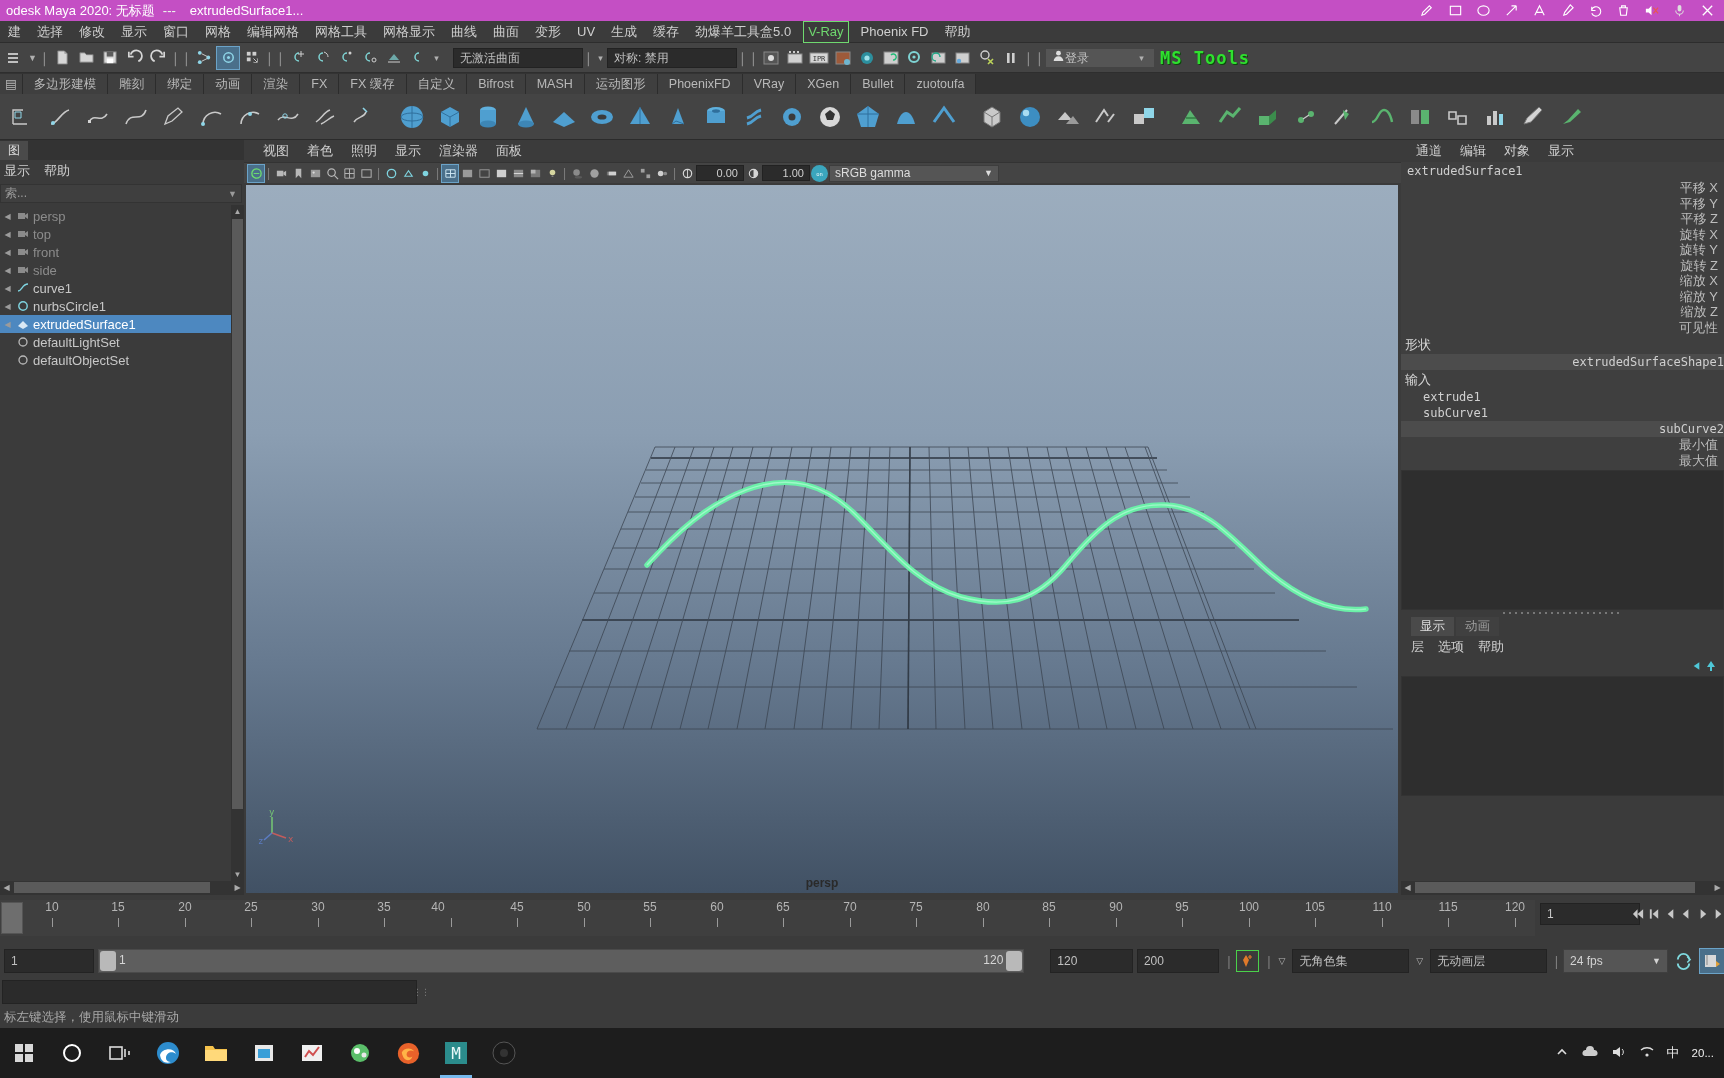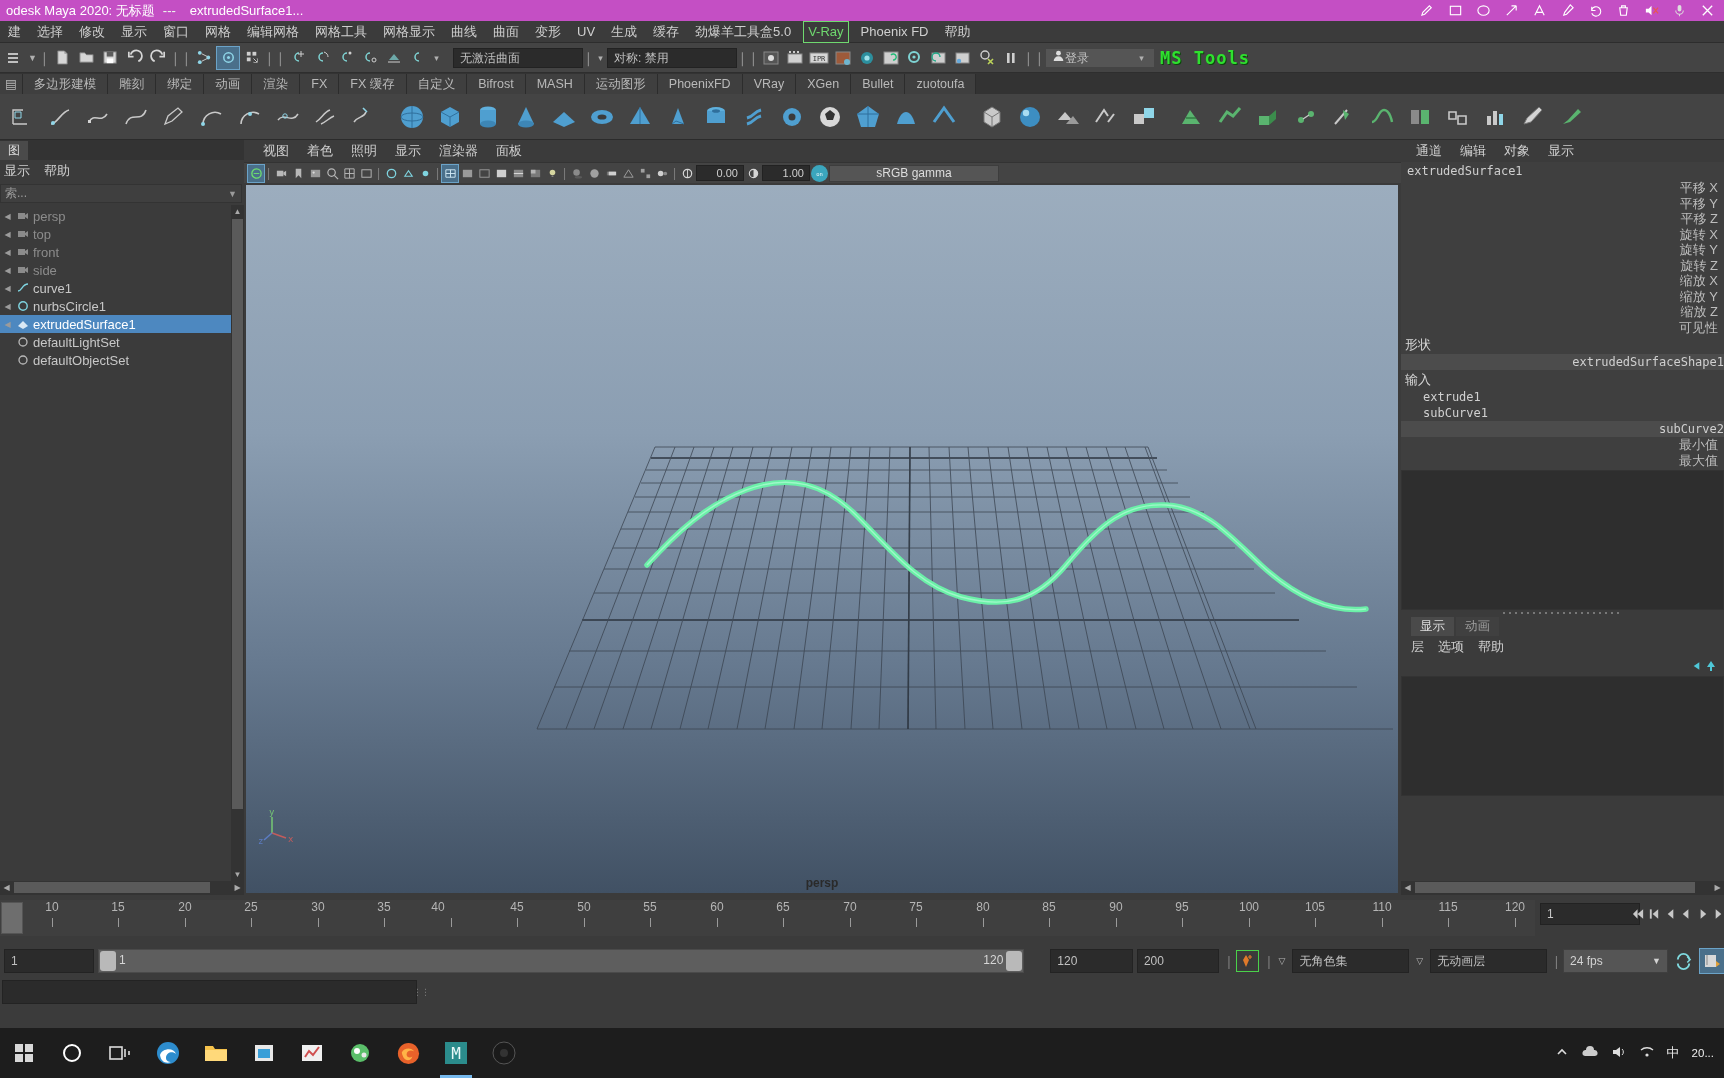--- a/index.html
+++ b/index.html
@@ -102,21 +102,21 @@
   #vp-toolbar {
     height:21px; background:#444; display:flex; align-items:center; padding-left:4px; gap:1px;
     border-top:1px solid #333;
   }
   .vt-ico { width:16px; height:17px; display:flex; align-items:center; justify-content:center; }
   .vt-ico.act { background:#4a6f8a; outline:1px solid #6ba3c8;}
   .vt-sep { width:7px; text-align:center; color:#7e7e7e; font-size:12px;}
   .vt-num { height:16px; min-width:48px; background:#2b2b2b; border:1px solid #222; color:#cfcfcf;
             font-size:11px; text-align:right; padding:0 5px; line-height:15px;}
   .vt-combo { height:17px; width:170px; background:#555; border:1px solid #3d3d3d; color:#ddd;
-              font-size:12px; line-height:15px; padding:0 5px; display:flex; align-items:center; justify-content:space-between;flex-direction:column;}
+              font-size:12px; line-height:15px; padding:0 5px; display:flex; align-items:center; justify-content:space-between;}
 
   #viewport {
     position:absolute; left:2px; top:45px; width:1152px; height:708px;
     background:linear-gradient(180deg,#9aabbd 0%, #8d9fb3 28%, #6f8499 60%, #53657a 85%, #45566a 100%);
     overflow:hidden;
   }
   #viewport svg { position:absolute; left:0; top:0; }
   #persp-label { position:absolute; left:0; bottom:3px; width:100%; text-align:center;
     font-size:12px; color:#2a2a2a; font-weight:bold; }
 
@@ -1304,20 +1304,21 @@
           <path d="M13 9l4 3-4 3z" fill="#e0a03a"></path>
         </svg>
       </span>
   </div>
 
   <div id="cmd-row">
     <div id="cmd-left"></div>
     <div id="cmd-grip">⋮⋮</div>
   </div>
 
+  <div id="help-row">标左键选择，使用鼠标中键滑动</div>
 
   <div id="taskbar">
     <div id="tb-start">
       <svg width="20" height="20" viewBox="0 0 20 20">
           <rect x="1" y="1" width="8" height="8" fill="#d8d8d8"></rect>
           <rect x="11" y="1" width="8" height="8" fill="#d8d8d8"></rect>
           <rect x="1" y="11" width="8" height="8" fill="#d8d8d8"></rect>
           <rect x="11" y="11" width="8" height="8" fill="#d8d8d8"></rect>
         </svg>
     </div>

